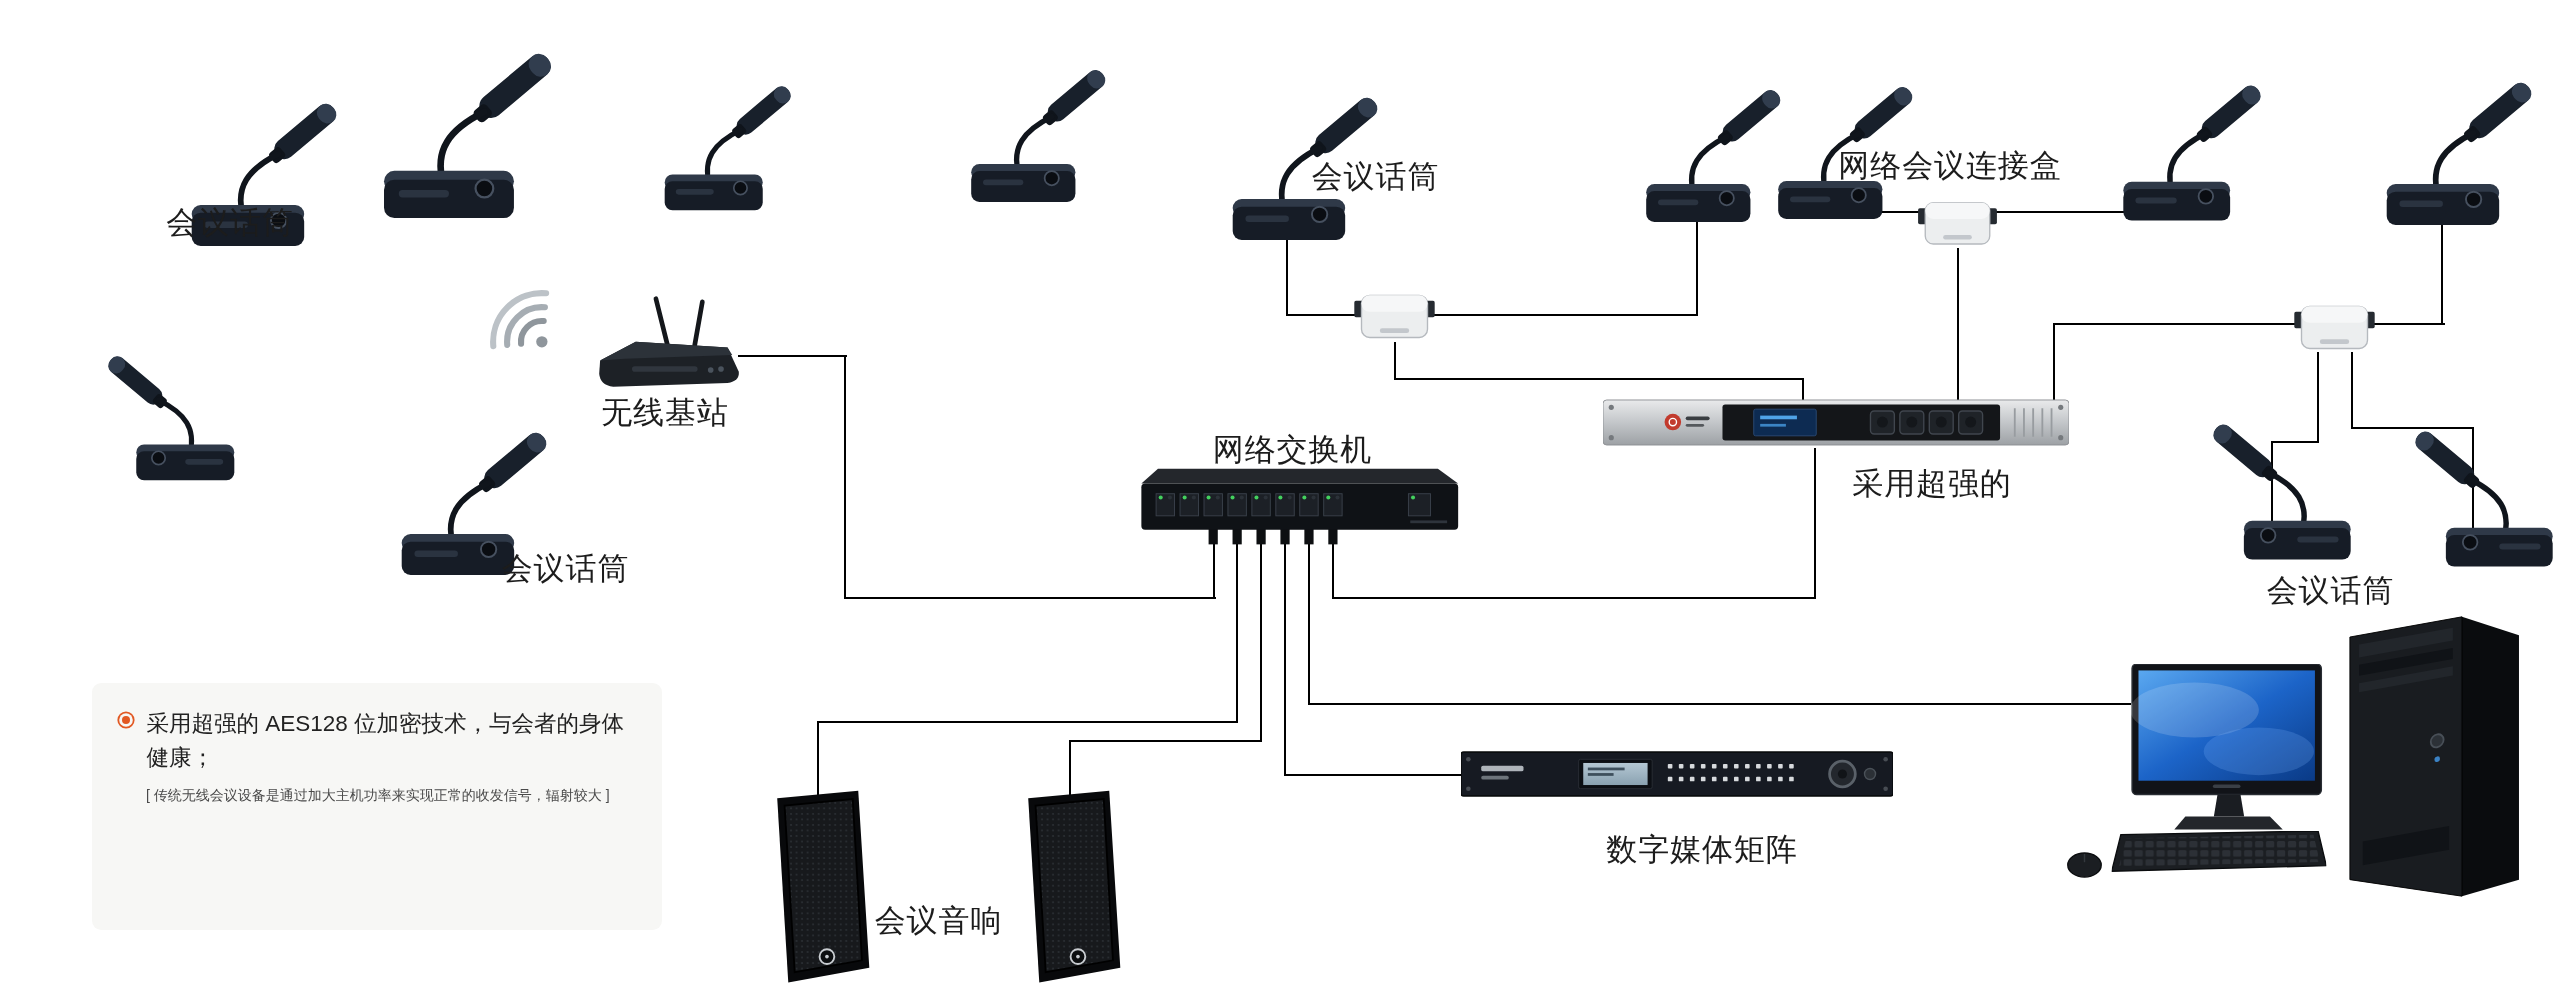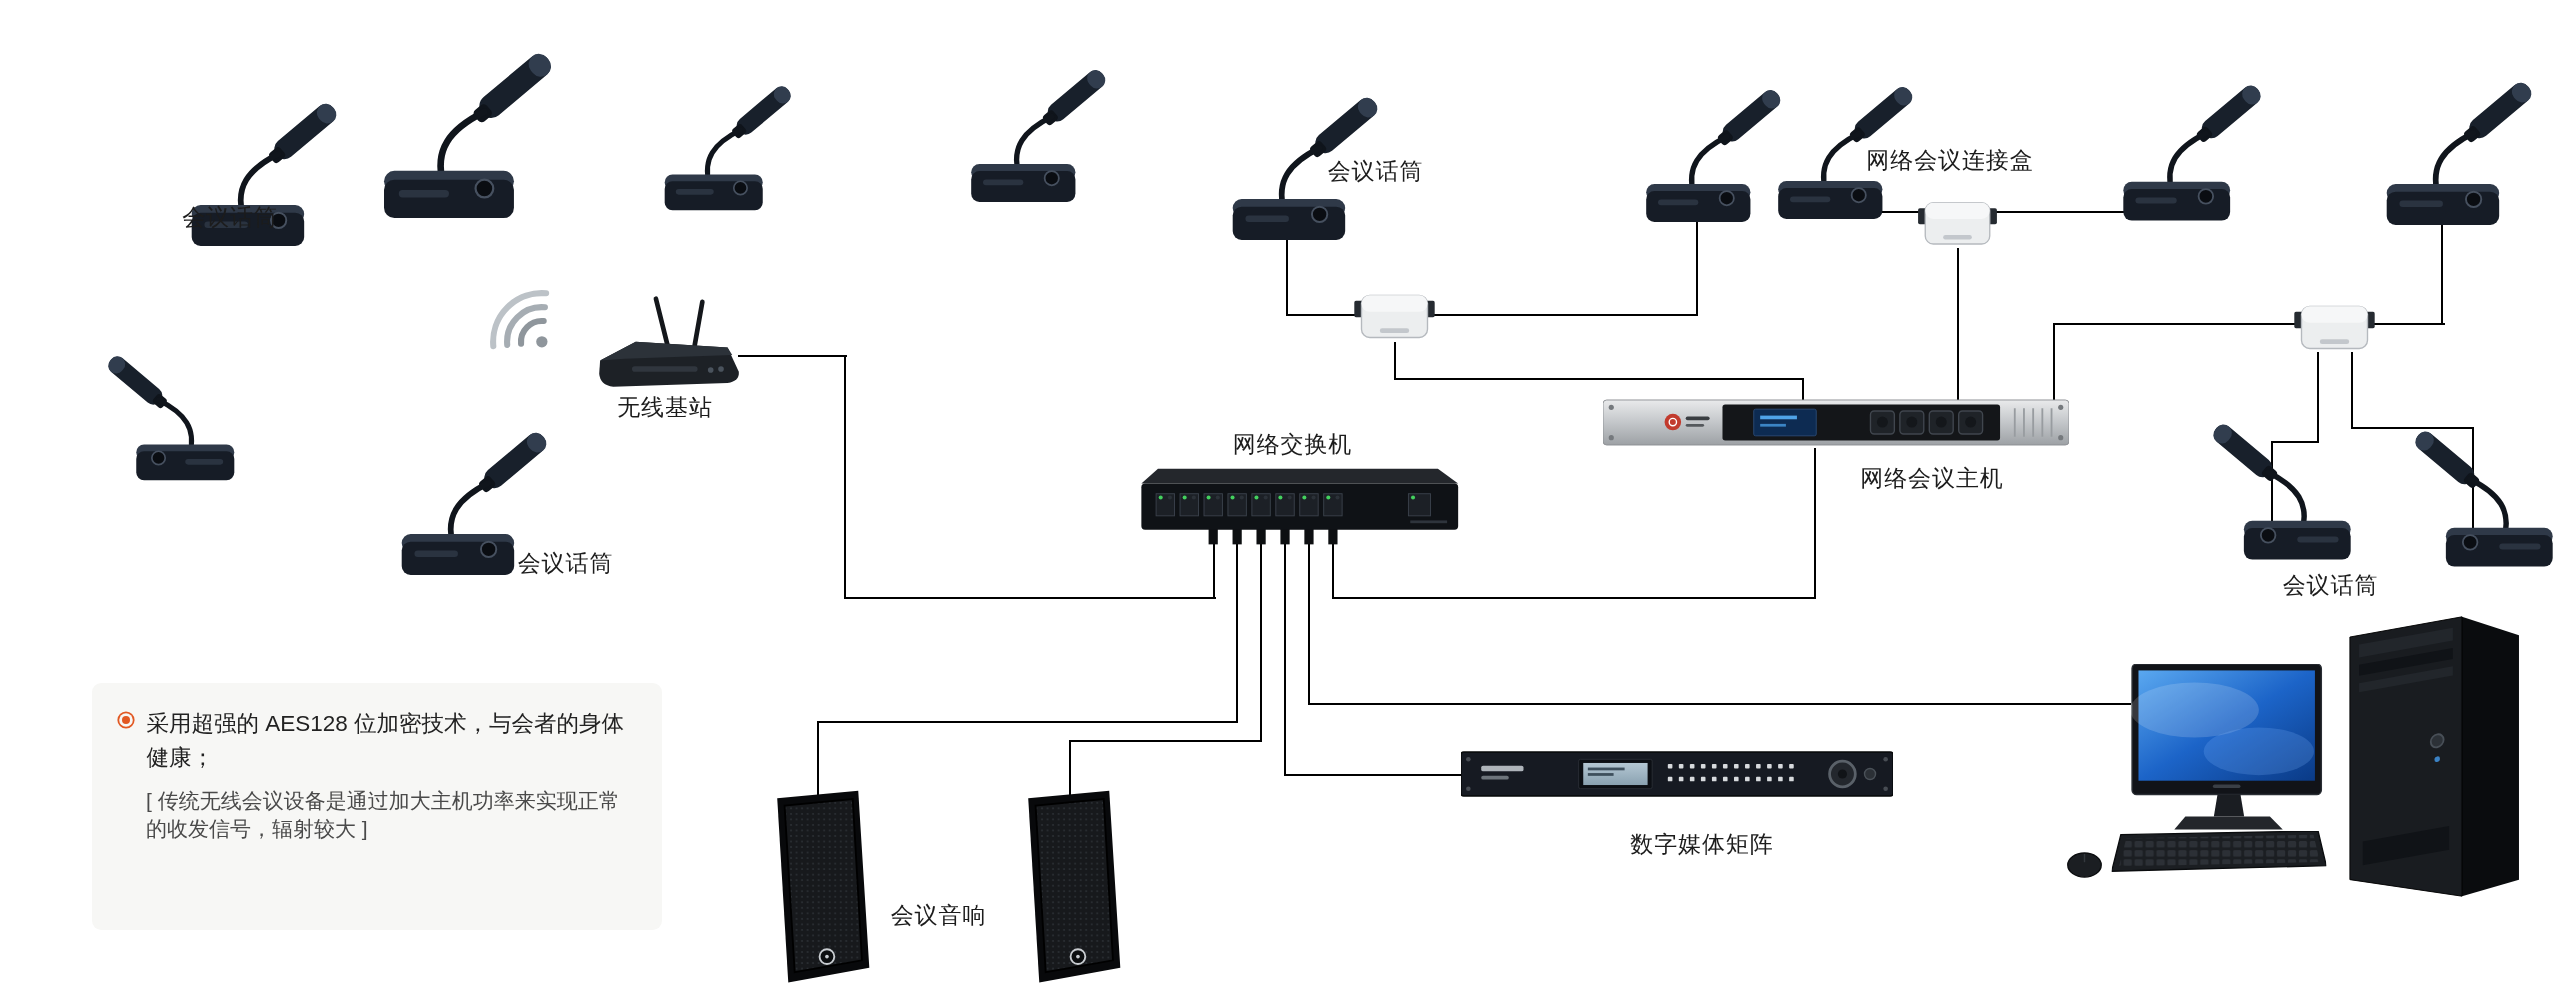--- a/index.html
+++ b/index.html
@@ -3,28 +3,28 @@
 <meta charset="utf-8">
 <style>
   html,body{margin:0;padding:0;background:#fff;}
   .stage{position:relative;width:2576px;height:1002px;background:#ffffff;overflow:hidden;
          font-family:"Liberation Sans","DejaVu Sans",sans-serif;}
   .wire{position:absolute;background:#000;}
   .wire.h{height:1.8px;}
   .wire.v{width:1.8px;}
   .dev{position:absolute;}
   .flip{transform:scaleX(-1);}
-  .label{position:absolute;font-size:23px;color:#1c1c1c;text-align:center;letter-spacing:0.9px;line-height:1.2;}
+  .label{position:absolute;font-size:31px;color:#1c1c1c;text-align:center;letter-spacing:0.9px;line-height:1.2;}
   .notes{position:absolute;left:92px;top:683px;width:570px;height:247px;background:#f7f7f5;
          border-radius:9.2px;box-sizing:border-box;padding:24px 24px 16.6px 24px;}
   .note-row{display:flex;align-items:flex-start;margin-bottom:12px;}
   .bullet{flex:0 0 auto;width:8.3px;height:8.3px;border-radius:50%;background:#e25822;
           box-shadow:0 0 0 2.8px #f7f7f5,0 0 0 4.6px #e25822;margin:9.2px 16.6px 0 5.5px;}
   .note-text{font-size:22.5px;color:#222;line-height:1.5;white-space:pre-line;}
-  .footnote{font-size:21px;color:#4a4a4a;padding-left:30px;margin-top:11px;}
+  .footnote{font-size:14px;color:#4a4a4a;padding-left:30px;margin-top:11px;}
   svg{display:block;}
 </style>
 </head>
 <body>
 
 <svg width="0" height="0" style="position:absolute" aria-hidden="true">
   <defs>
     <linearGradient id="gSilver" x1="0" y1="0" x2="0" y2="1">
       <stop offset="0" stop-color="#e9eaeb"></stop>
         <stop offset="0.45" stop-color="#c7cacd"></stop>
@@ -381,21 +381,21 @@
   <svg class="dev" style="left:2065px;top:851px" width="39" height="28" viewBox="0 0 42 30">
       <use href="#sym-mouse"></use>
     </svg>
 
   <div class="label" style="left:147px;top:204px;width:166px">会议话筒</div>
   <div class="label" style="left:1288px;top:158px;width:175px">会议话筒</div>
   <div class="label" style="left:478px;top:550px;width:175px">会议话筒</div>
   <div class="label" style="left:2243px;top:572px;width:175px">会议话筒</div>
   <div class="label" style="left:580px;top:394px;width:170px">无线基站</div>
   <div class="label" style="left:1196px;top:431px;width:193px">网络交换机</div>
-  <div class="label" style="left:1840px;top:465px;width:184px">网络会议主机</div>
+  <div class="label" style="left:1840px;top:465px;width:184px">采用超强的</div>
   <div class="label" style="left:1835px;top:147px;width:230px">网络会议连接盒</div>
   <div class="label" style="left:1587px;top:831px;width:230px">数字媒体矩阵</div>
   <div class="label" style="left:851px;top:902px;width:175px">会议音响</div>
 
   <div class="notes">
     <div class="note-row">
       <span class="bullet"></span>
       <span class="note-text">采用超强的 AES128 位加密技术，与会者的身体健康；</span>
     </div>
     <div class="footnote">[ 传统无线会议设备是通过加大主机功率来实现正常的收发信号，辐射较大 ]</div>

